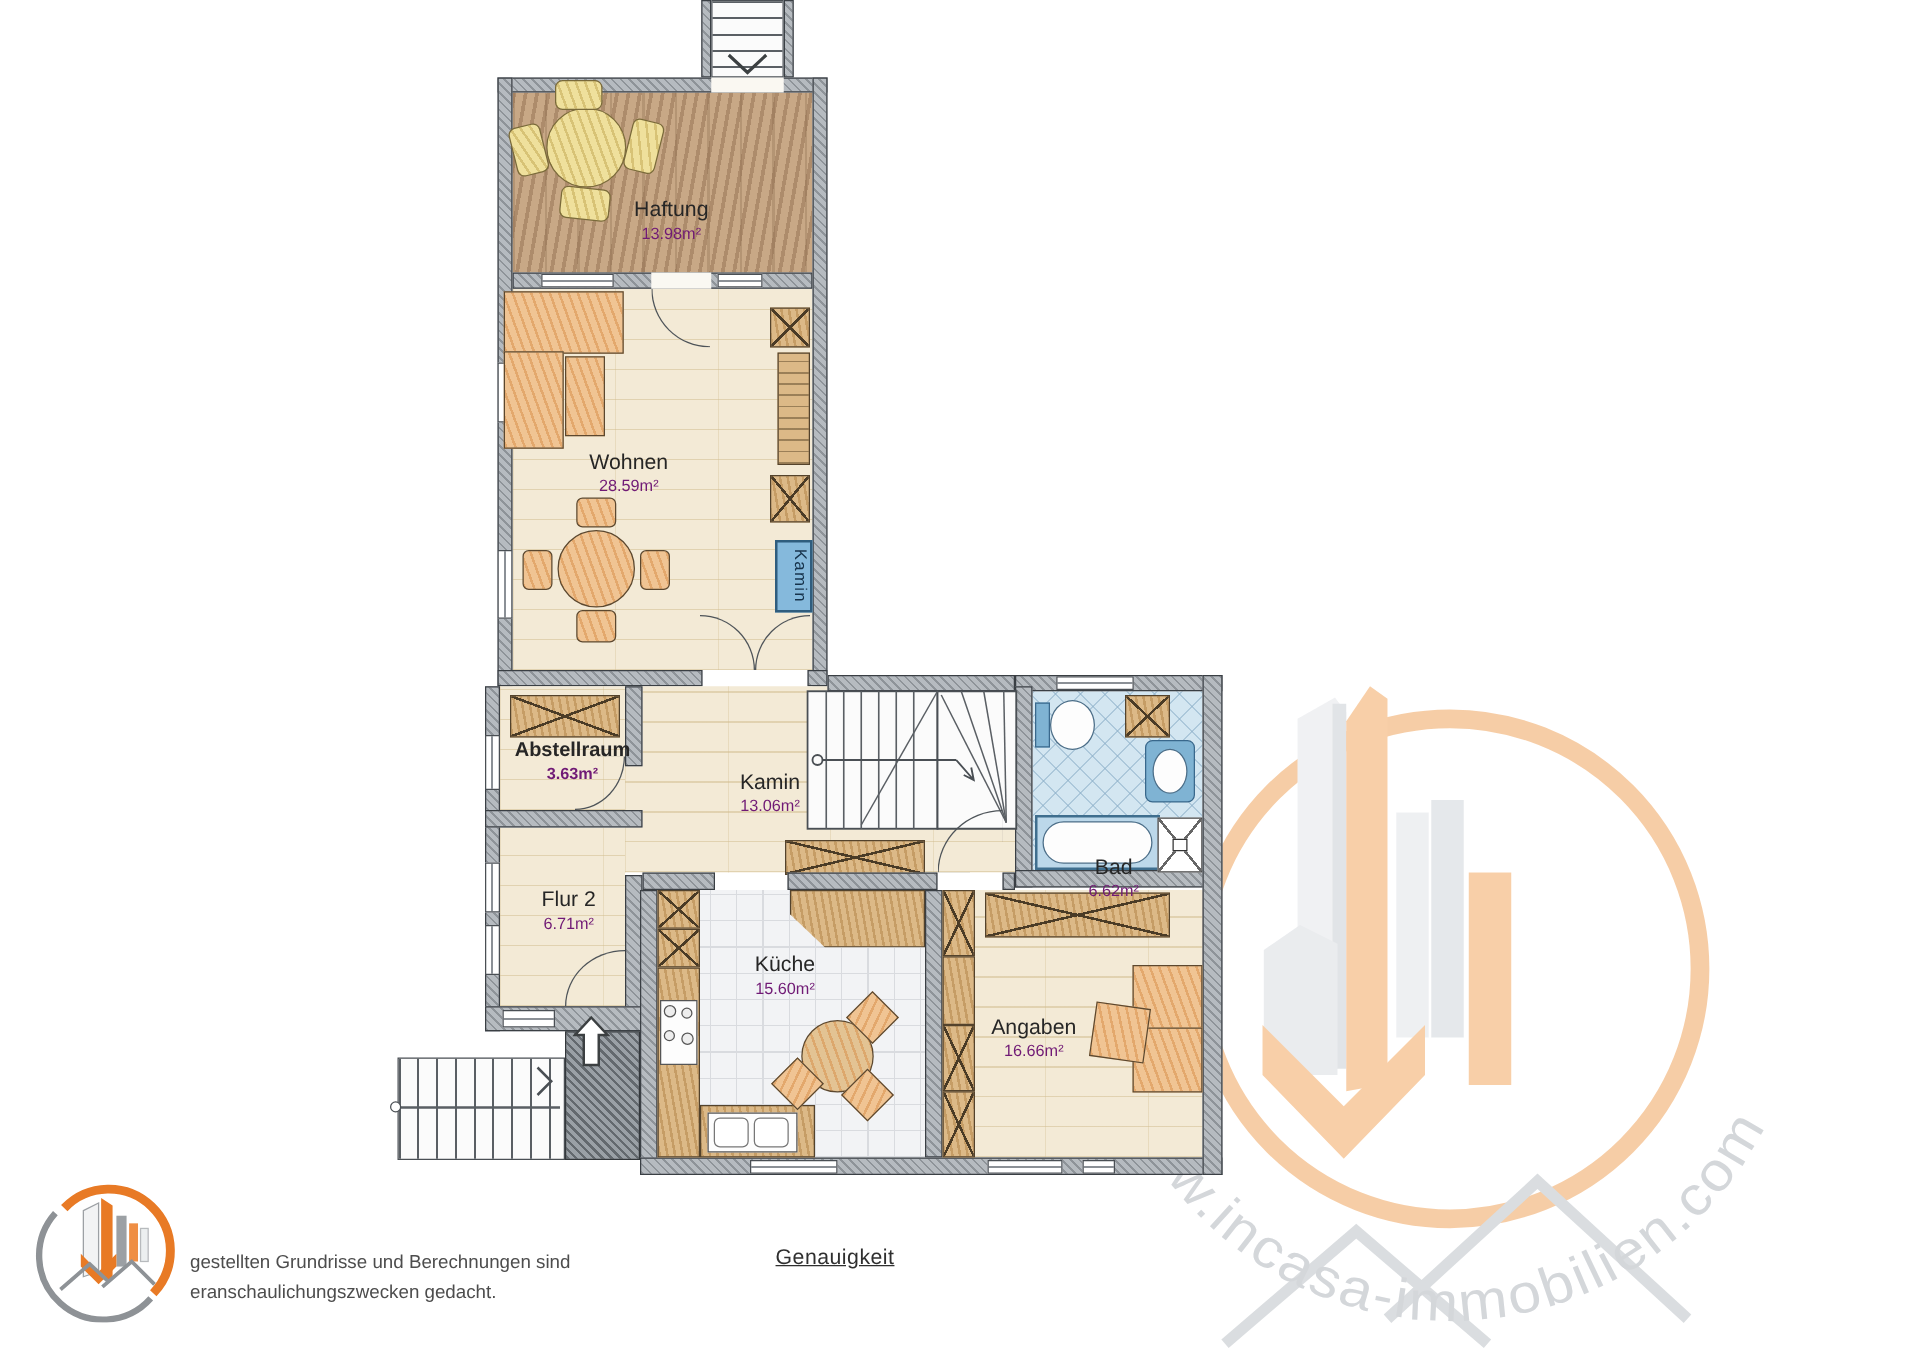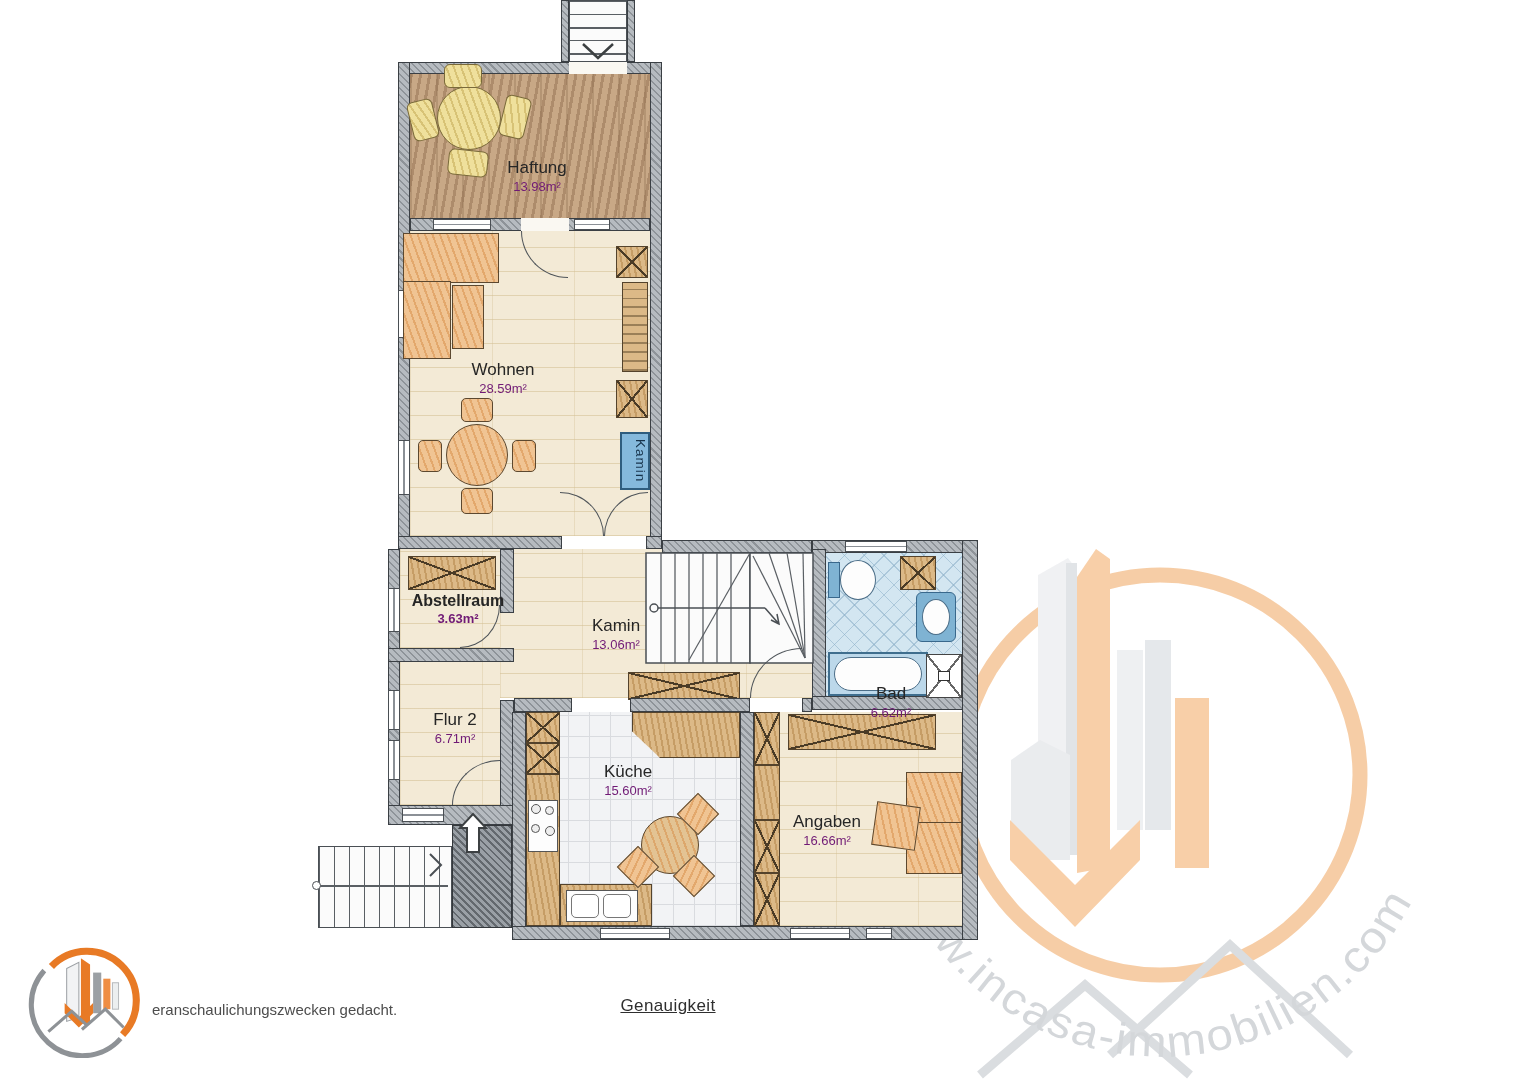--- a/index.html
+++ b/index.html
@@ -307,16 +307,17 @@
     <polygon points="54,20 63,26 63,84 54,84" fill="#e87a25"></polygon>
     <rect x="66" y="34" width="8" height="40" fill="#9ca0a4"></rect>
     <rect x="76" y="40" width="7" height="30" fill="#ef8e44"></rect>
     <rect x="85" y="44" width="6" height="26" fill="#eceff0" stroke="#b7babd" stroke-width="1"></rect>
     <polygon points="38,74 52,88 66,74 66,64 52,78 38,64" fill="#e87a25"></polygon>
     <polyline points="22,92 45,72 60,86" fill="none" stroke="#8e9296" stroke-width="3"></polyline>
     <polyline points="55,90 78,70 96,88" fill="none" stroke="#8e9296" stroke-width="3"></polyline>
   </svg>
 
   <div class="abs disclaimer" style="left:152px;top:998px;width:600px;">
+    <div>gestellten Grundrisse und Berechnungen sind</div>
     <div>eranschaulichungszwecken gedacht.</div>
   </div>
 
 </div>
 
 </body></html>

